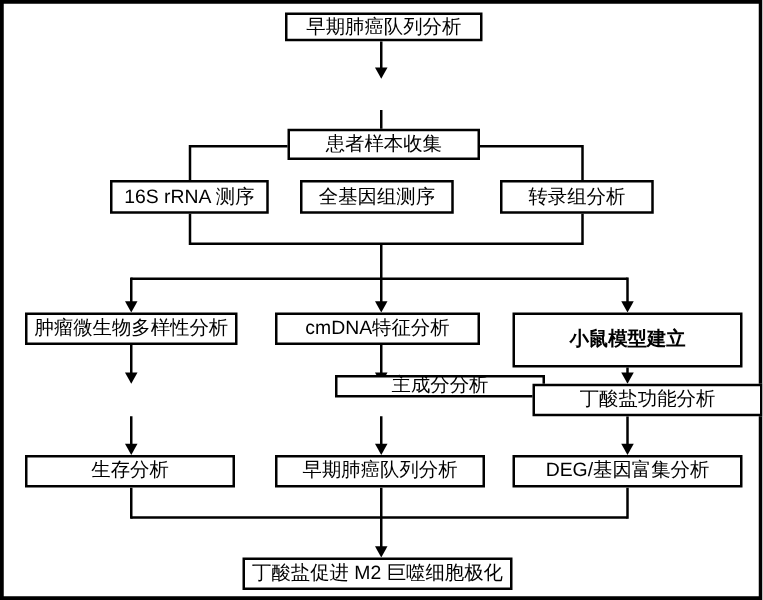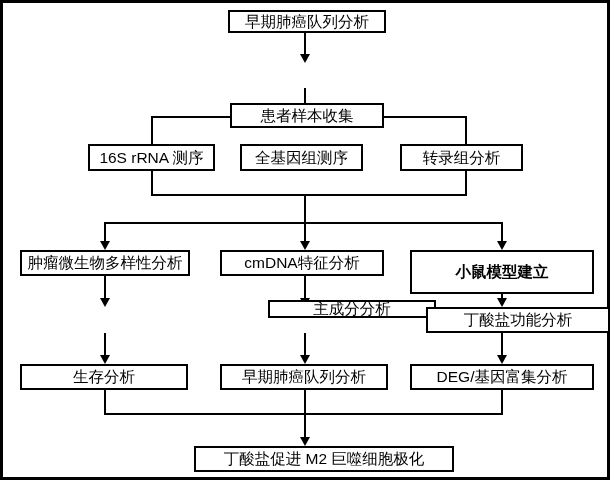--- a/index.html
+++ b/index.html
@@ -110,15 +110,15 @@
   <div class="node" style="left:220px;top:300px;width:168px;height:18px;margin-left:48px;">主成分分析</div>
 
   <div class="node" style="left:410px;top:307px;width:184px;height:26px;margin-left:16px;">丁酸盐功能分析</div>
 
   <div class="node" style="left:20px;top:364px;width:168px;height:26px;">生存分析</div>
 
   <div class="node" style="left:220px;top:364px;width:168px;height:26px;">早期肺癌队列分析</div>
 
   <div class="node" style="left:410px;top:364px;width:184px;height:26px;">DEG/基因富集分析</div>
 
-  <div class="node" style="left:194px;top:446px;width:260px;height:26px;">丁酸盐促进 M2 巨噬细胞极化</div>
+  <div class="node" style="left:194px;top:446px;width:216px;height:26px;">丁酸盐促进 M2 巨噬细胞极化</div>
 
 </div>
 
 </body></html>

